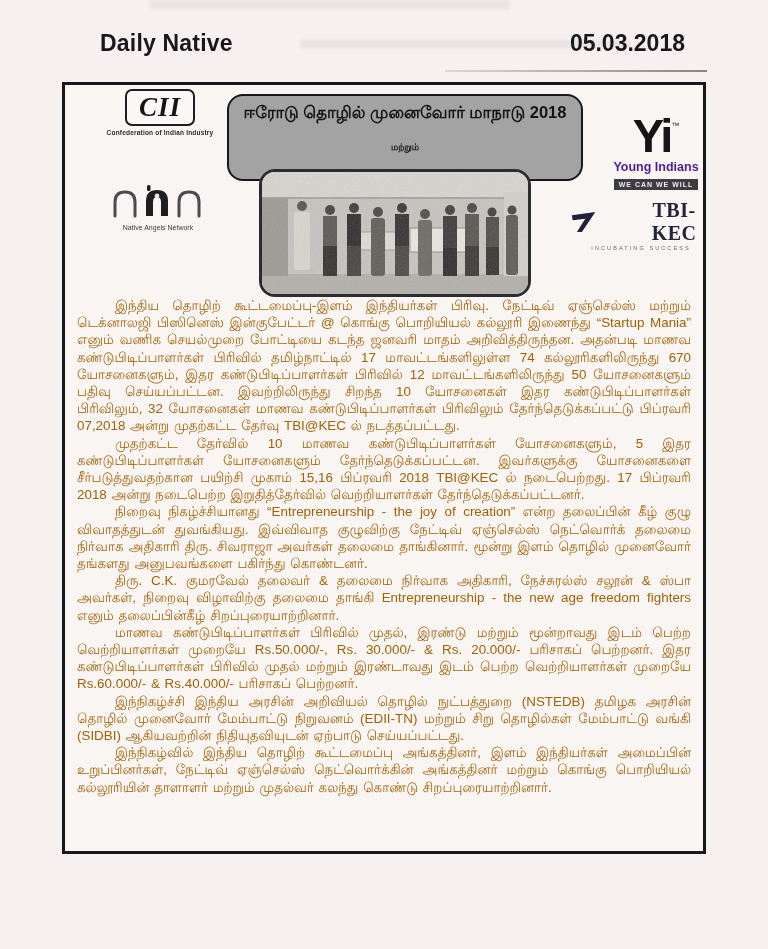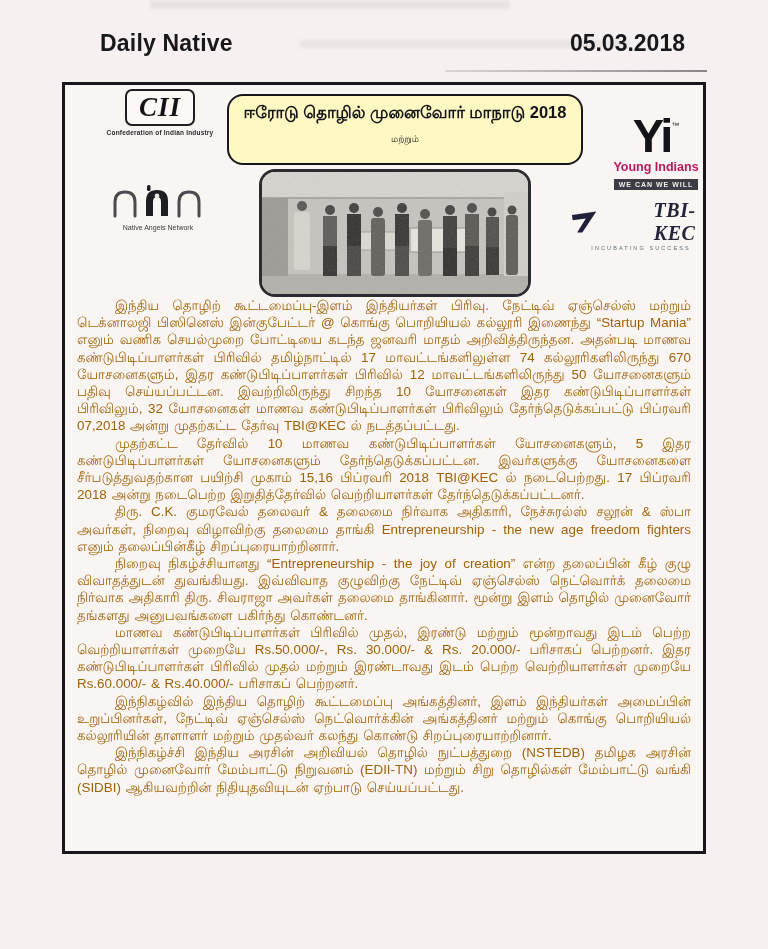--- a/index.html
+++ b/index.html
@@ -20,42 +20,42 @@
   
   .clip{position:absolute;left:62px;top:82px;width:638px;height:766px;border:3px solid #17171c;background:#f9f5f3;}
 
   
   .cii{position:absolute;left:26px;top:4px;width:138px;text-align:center;}
   .cii-box{display:inline-block;border:2px solid #1d1d22;border-radius:7px;padding:1px 12px;background:#fbf8f6;}
   .cii-acronym{font-family:"Liberation Serif",serif;font-weight:bold;font-style:italic;font-size:27px;color:#141418;letter-spacing:1px;}
   .cii-caption{font-size:6.5px;font-weight:bold;color:#2a2a30;margin-top:3px;letter-spacing:.2px;}
 
   
-  .titlebox{position:absolute;left:162px;top:9px;width:340px;border:2px solid #17171c;border-radius:16px;background:#fef9c3;text-align:center;padding:6px 6px 8px 6px;}
+  .titlebox{position:absolute;left:162px;top:9px;width:340px;border:2px solid #17171c;border-radius:16px;background:#a3a3a3;text-align:center;padding:6px 6px 8px 6px;}
   .title-l1,.title-l3{font-size:16.5px;font-weight:bold;color:#141418;line-height:1.25;}
-  .title-l2{font-size:9px;font-weight:normal;color:#141418;line-height:1.2;margin:11px 0;}
+  .title-l2{font-size:9px;font-weight:bold;color:#141418;line-height:1.2;margin:19px 0;}
 
   
   .yi{position:absolute;left:536px;top:6px;width:110px;text-align:center;line-height:1;margin-top:21px;}
   .yi-mark{font-size:47px;font-weight:800;letter-spacing:-2px;color:#141418;}
   .yi-tm{font-size:8px;vertical-align:24px;letter-spacing:0;}
-  .yi-name{font-size:12.5px;font-weight:bold;color:#be185d;margin-top:2px;}
+  .yi-name{font-size:12.5px;font-weight:bold;color:#4c1d95;margin-top:2px;}
   .yi-slogan{display:inline-block;background:#3c3c42;color:#efefef;font-size:7px;font-weight:bold;letter-spacing:1px;padding:2px 5px;margin-top:2px;}
 
   
   .nan{position:absolute;left:34px;top:100px;width:118px;text-align:center;}
   .nan-caption{font-size:7px;color:#3a3a40;margin-top:1px;}
 
   
   .photo{position:absolute;left:194px;top:84px;width:266px;height:122px;border:3px solid #2b2b30;border-radius:16px;overflow:hidden;background:#c9c7c2;}
 
   
   .tbi{position:absolute;left:506px;top:114px;width:140px;text-align:center;}
   .tbi-row{display:flex;align-items:center;justify-content:center;gap:2px;}
-  .tbi-name{font-family:"Liberation Serif",serif;font-weight:bold;font-style:italic;font-size:20px;color:#23233a;letter-spacing:.5px;margin-left:39px;}
+  .tbi-name{font-family:"Liberation Serif",serif;font-weight:bold;font-size:20px;color:#23233a;letter-spacing:.5px;margin-left:39px;}
   .tbi-tagline{font-size:5.5px;letter-spacing:2.1px;color:#5d6e78;margin-top:0;}
 
   
   .article{position:absolute;left:12px;right:12px;top:212px;}
   .article p{
     margin:0;font-size:13.4px;line-height:17.2px;text-align:justify;
     text-indent:38px;color:#a16207;word-spacing:1px;
   }
 </style>
 </head>
@@ -160,20 +160,20 @@
         <polygon points="1,4 29,0 13,24 7,24 17,8 2,10" fill="#20203a"></polygon>
       </svg>
       <span class="tbi-name">TBI-KEC</span>
     </div>
     <div class="tbi-tagline">INCUBATING SUCCESS</div>
   </div>
 
   <div class="article">
     <p>இந்திய தொழிற் கூட்டமைப்பு-இளம் இந்தியர்கள் பிரிவு. நேட்டிவ் ஏஞ்செல்ஸ் மற்றும் டெக்னாலஜி பிஸினெஸ் இன்குபேட்டர் @ கொங்கு பொறியியல் கல்லூரி இணைந்து “Startup Mania” எனும் வணிக செயல்முறை போட்டியை கடந்த ஜனவரி மாதம் அறிவித்திருந்தன. அதன்படி மாணவ கண்டுபிடிப்பாளர்கள் பிரிவில் தமிழ்நாட்டில் 17 மாவட்டங்களிலுள்ள 74 கல்லூரிகளிலிருந்து 670 யோசனைகளும், இதர கண்டுபிடிப்பாளர்கள் பிரிவில் 12 மாவட்டங்களிலிருந்து 50 யோசனைகளும் பதிவு செய்யப்பட்டன. இவற்றிலிருந்து சிறந்த 10 யோசனைகள் இதர கண்டுபிடிப்பாளர்கள் பிரிவிலும், 32 யோசனைகள் மாணவ கண்டுபிடிப்பாளர்கள் பிரிவிலும் தேர்ந்தெடுக்கப்பட்டு பிப்ரவரி 07,2018 அன்று முதற்கட்ட தேர்வு TBI@KEC ல் நடத்தப்பட்டது.</p>
     <p>முதற்கட்ட தேர்வில் 10 மாணவ கண்டுபிடிப்பாளர்கள் யோசனைகளும், 5 இதர கண்டுபிடிப்பாளர்கள் யோசனைகளும் தேர்ந்தெடுக்கப்பட்டன. இவர்களுக்கு யோசனைகளை சீர்படுத்துவதற்கான பயிற்சி முகாம் 15,16 பிப்ரவரி 2018 TBI@KEC ல் நடைபெற்றது. 17 பிப்ரவரி 2018 அன்று நடைபெற்ற இறுதித்தேர்வில் வெற்றியாளர்கள் தேர்ந்தெடுக்கப்பட்டனர்.</p>
+    <p>நிறைவு நிகழ்ச்சியானது “Entrepreneurship - the joy of creation” என்ற தலைப்பின் கீழ் குழு விவாதத்துடன் துவங்கியது. இவ்விவாத குழுவிற்கு நேட்டிவ் ஏஞ்செல்ஸ் நெட்வொர்க் தலைமை நிர்வாக அதிகாரி திரு. சிவராஜா அவர்கள் தலைமை தாங்கினார். மூன்று இளம் தொழில் முனைவோர் தங்களது அனுபவங்களை பகிர்ந்து கொண்டனர்.</p>
     <p>திரு. C.K. குமரவேல் தலைவர் &amp; தலைமை நிர்வாக அதிகாரி, நேச்சுரல்ஸ் சலூன் &amp; ஸ்பா அவர்கள், நிறைவு விழாவிற்கு தலைமை தாங்கி Entrepreneurship - the new age freedom fighters எனும் தலைப்பின்கீழ் சிறப்புரையாற்றினார்.</p>
-    <p>நிறைவு நிகழ்ச்சியானது “Entrepreneurship - the joy of creation” என்ற தலைப்பின் கீழ் குழு விவாதத்துடன் துவங்கியது. இவ்விவாத குழுவிற்கு நேட்டிவ் ஏஞ்செல்ஸ் நெட்வொர்க் தலைமை நிர்வாக அதிகாரி திரு. சிவராஜா அவர்கள் தலைமை தாங்கினார். மூன்று இளம் தொழில் முனைவோர் தங்களது அனுபவங்களை பகிர்ந்து கொண்டனர்.</p>
     <p>மாணவ கண்டுபிடிப்பாளர்கள் பிரிவில் முதல், இரண்டு மற்றும் மூன்றாவது இடம் பெற்ற வெற்றியாளர்கள் முறையே Rs.50.000/-, Rs. 30.000/- &amp; Rs. 20.000/- பரிசாகப் பெற்றனர். இதர கண்டுபிடிப்பாளர்கள் பிரிவில் முதல் மற்றும் இரண்டாவது இடம் பெற்ற வெற்றியாளர்கள் முறையே Rs.60.000/- &amp; Rs.40.000/- பரிசாகப் பெற்றனர்.</p>
+    <p>இந்நிகழ்ச்சி இந்திய அரசின் அறிவியல் தொழில் நுட்பத்துறை (NSTEDB) தமிழக அரசின் தொழில் முனைவோர் மேம்பாட்டு நிறுவனம் (EDII-TN) மற்றும் சிறு தொழில்கள் மேம்பாட்டு வங்கி (SIDBI) ஆகியவற்றின் நிதியுதவியுடன் ஏற்பாடு செய்யப்பட்டது.</p>
     <p>இந்நிகழ்வில் இந்திய தொழிற் கூட்டமைப்பு அங்கத்தினர், இளம் இந்தியர்கள் அமைப்பின் உறுப்பினர்கள், நேட்டிவ் ஏஞ்செல்ஸ் நெட்வொர்க்கின் அங்கத்தினர் மற்றும் கொங்கு பொறியியல் கல்லூரியின் தாளாளர் மற்றும் முதல்வர் கலந்து கொண்டு சிறப்புரையாற்றினார்.</p>
-    <p>இந்நிகழ்ச்சி இந்திய அரசின் அறிவியல் தொழில் நுட்பத்துறை (NSTEDB) தமிழக அரசின் தொழில் முனைவோர் மேம்பாட்டு நிறுவனம் (EDII-TN) மற்றும் சிறு தொழில்கள் மேம்பாட்டு வங்கி (SIDBI) ஆகியவற்றின் நிதியுதவியுடன் ஏற்பாடு செய்யப்பட்டது.</p>
   </div>
 
 </div>
 
 </body></html>

